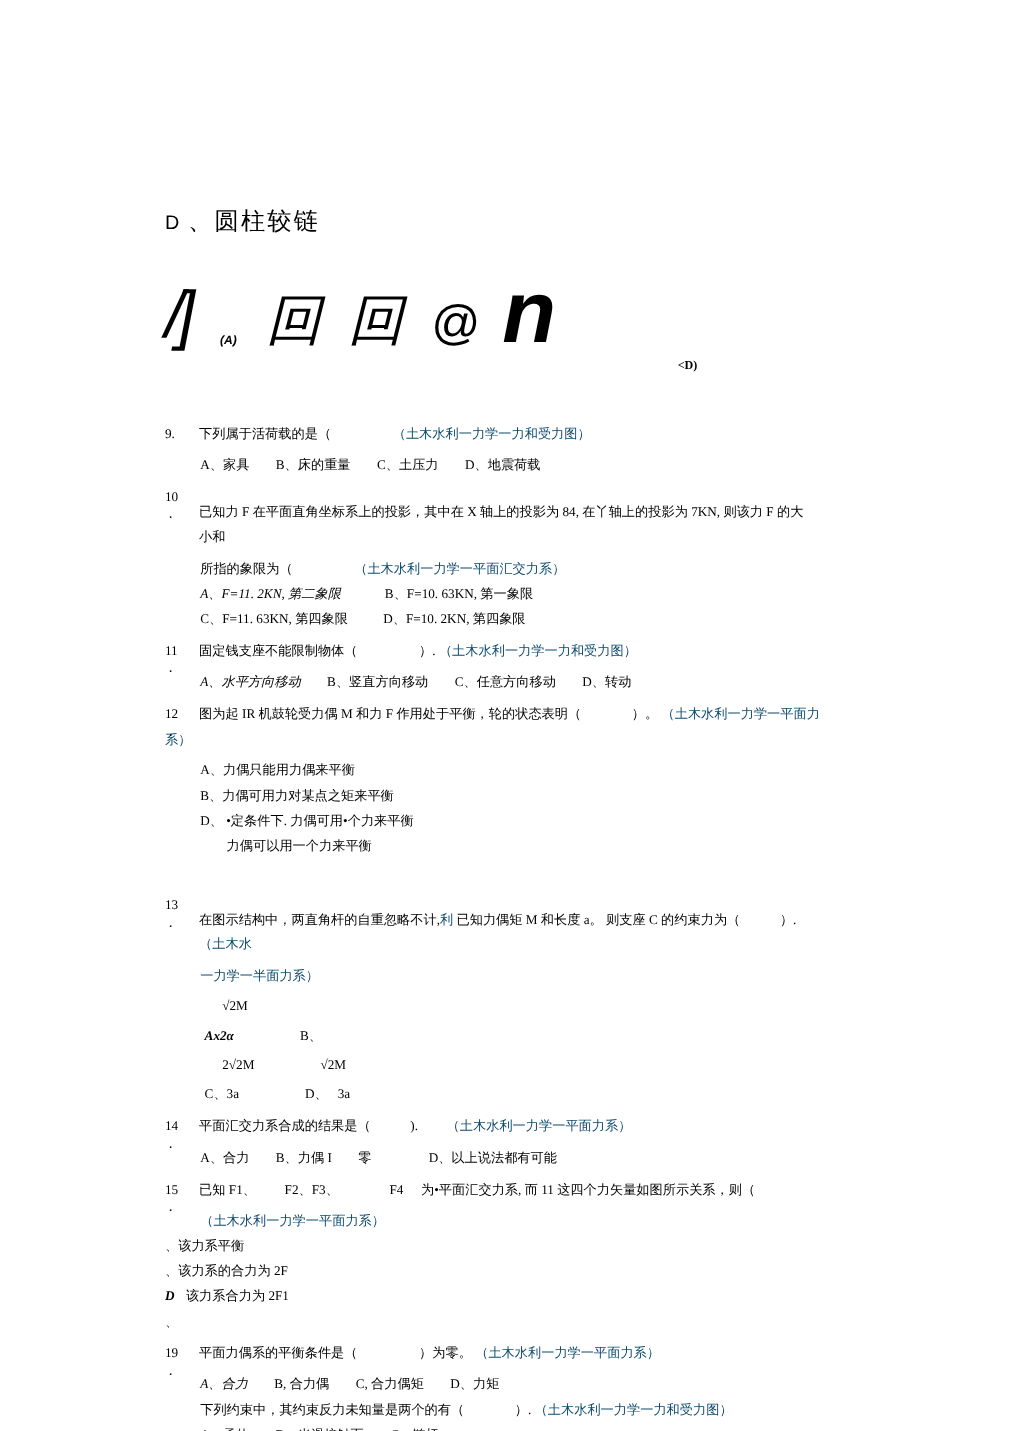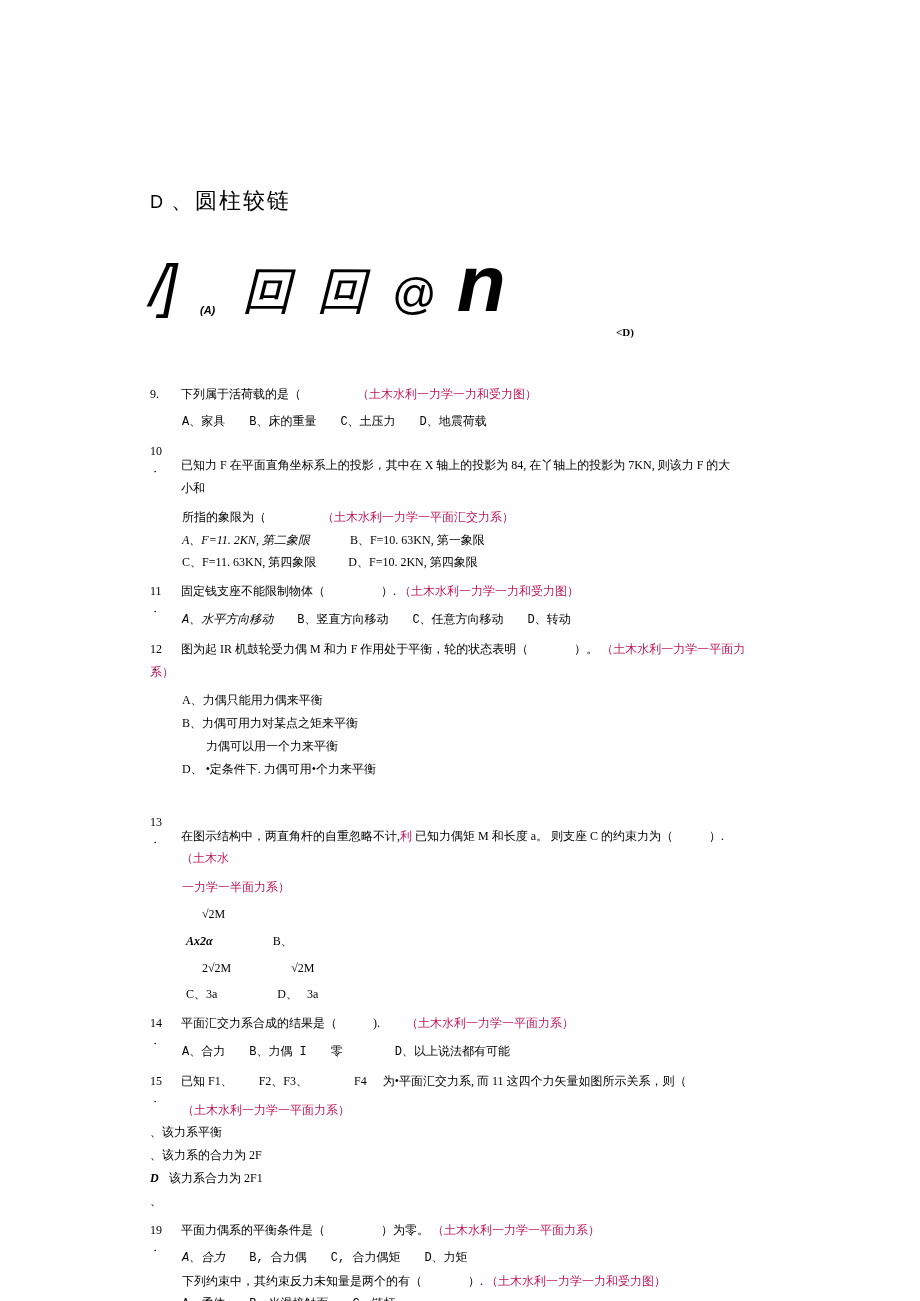--- a/index.html
+++ b/index.html
@@ -66,28 +66,28 @@
     vertical-align: top;
     font-family: "SimSun", serif;
   }
   .q .dot-marker {
     position: absolute;
     left: 0;
     top: 22px;
     font-size: 10px;
   }
   .q .body { display: inline-block; vertical-align: top; width: 560px; margin-top: 14px; }
-  .red { color: #be185d; }
+  .red { color: #0c4a6e; }
   .indent { margin-left: 32px; }
 
   .q13-block { margin-left: 36px; margin-top: 4px; }
   .q13-row { display:flex; gap: 60px; margin: 4px 0; align-items: center;}
   .bold { font-weight: bold; }
 
-  .flex-opts { display:flex; flex-wrap: wrap; gap: 0 24px; margin-left: 32px; font-family: Liberation Mono, monospace;}
+  .flex-opts { display:flex; flex-wrap: wrap; gap: 0 24px; margin-left: 32px;}
   .flex-opts > div { white-space: nowrap; }
 
   .q15-sub { }
   .q15-label { display:inline-block; width: 16px; font-weight: bold; font-style: italic;}
 </style>
 </head>
 <body>
 
 <div class="page">
 
@@ -160,22 +160,22 @@
     <span class="num">12</span>
     <span class="dot-marker">・</span>
     <span>图为起 IR 机鼓轮受力偶 M 和力 F 作用处于平衡，轮的状态表明（</span>
     <span style="display:inline-block;width:40px;"></span>
     <span>）。</span>
     <span class="red">（土木水利一力学一平面力系）</span>
   </div>
   <div class="indent">
     <div>A、力偶只能用力偶来平衡</div>
     <div>B、力偶可用力对某点之矩来平衡</div>
+    <div>D、 •定条件下. 力偶可用•个力来平衡</div>
     <div style="margin-left:24px;">力偶可以用一个力来平衡</div>
-    <div>D、 •定条件下. 力偶可用•个力来平衡</div>
   </div>
 
   <div style="height:24px;"></div>
 
   <div class="q">
     <span class="num">13</span>
     <span class="dot-marker">・</span>
     <span class="body">
       <span>在图示结构中，两直角杆的自重忽略不计,</span><span class="red">利</span>
       <span> 已知力偶矩 M 和长度 a。 则支座 C 的约束力为（</span>

